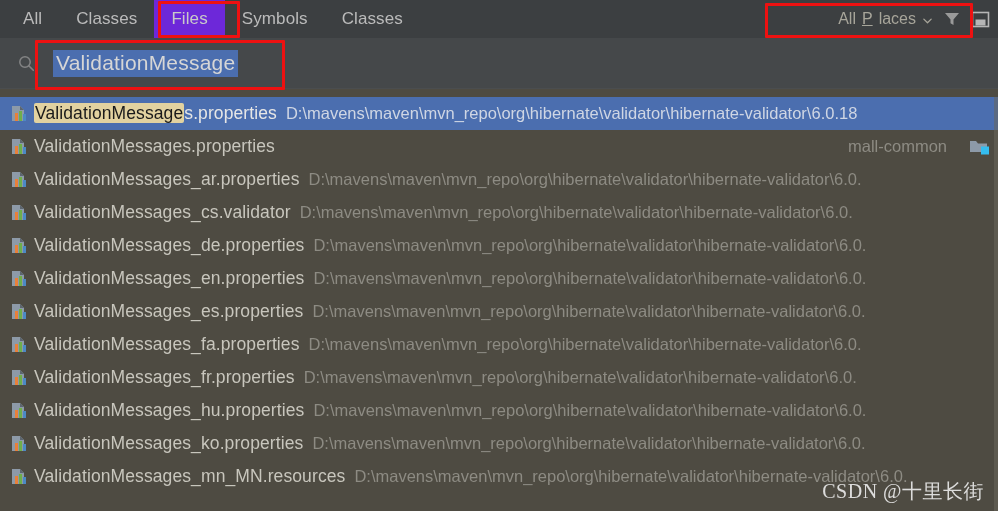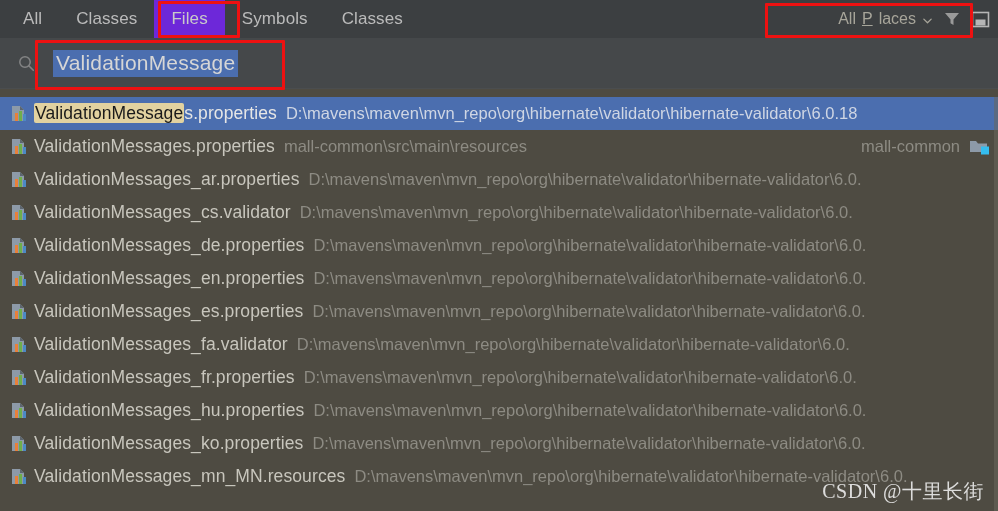--- a/index.html
+++ b/index.html
@@ -140,21 +140,21 @@
     font-size: 16.5px;
     color: #8d8b83;
     margin-left: 9px;
     letter-spacing: 0;
   }
   .row.selected .fpath { color: #cfd6e4; }
   .row-right {
     margin-left: auto;
     display: flex;
     align-items: center;
-    gap: 9px;
+    gap: 22px;
     padding-right: 8px;
   }
   .module-name {
     font-size: 16.5px;
     color: #8d8b83;
   }
   .module-icon { width: 21px; height: 17px; }
 
   
   .scroll-sliver {
@@ -255,21 +255,20 @@
       </div>
       <div class="row">
         <svg class="file-icon" viewBox="0 0 17 17">
           <path d="M2 1 H10 L14 5 V16 H2 Z" fill="#8d9aa8"></path>
           <path d="M10 1 L14 5 H10 Z" fill="#5d666f"></path>
           <rect x="5" y="8" width="3" height="8" fill="#e8803a"></rect>
           <rect x="9" y="6" width="3" height="10" fill="#6fae4a"></rect>
           <rect x="13" y="9" width="3" height="7" fill="#4c89c4"></rect>
         </svg>
         <span class="fname">ValidationMessages.properties</span>
-        <span class="fpath">mall-common\src\main\resources</span>
         <div class="row-right">
           <span class="module-name">mall-common</span>
           <svg class="module-icon" viewBox="0 0 21 17">
             <path d="M1 3 H7 L9 5.5 H18 V14 H1 Z" fill="#8d9aa8"></path>
             <rect x="12" y="8.5" width="8" height="8" fill="#35bdef"></rect>
           </svg>
         </div>
       </div>
       <div class="row">
         <svg class="file-icon" viewBox="0 0 17 17">
@@ -327,21 +326,21 @@
         <span class="fpath">D:\mavens\maven\mvn_repo\org\hibernate\validator\hibernate-validator\6.0.</span>
       </div>
       <div class="row">
         <svg class="file-icon" viewBox="0 0 17 17">
           <path d="M2 1 H10 L14 5 V16 H2 Z" fill="#8d9aa8"></path>
           <path d="M10 1 L14 5 H10 Z" fill="#5d666f"></path>
           <rect x="5" y="8" width="3" height="8" fill="#e8803a"></rect>
           <rect x="9" y="6" width="3" height="10" fill="#6fae4a"></rect>
           <rect x="13" y="9" width="3" height="7" fill="#4c89c4"></rect>
         </svg>
-        <span class="fname">ValidationMessages_fa.validator</span>
+        <span class="fname">ValidationMessages_fa.properties</span>
         <span class="fpath">D:\mavens\maven\mvn_repo\org\hibernate\validator\hibernate-validator\6.0.</span>
       </div>
       <div class="row">
         <svg class="file-icon" viewBox="0 0 17 17">
           <path d="M2 1 H10 L14 5 V16 H2 Z" fill="#8d9aa8"></path>
           <path d="M10 1 L14 5 H10 Z" fill="#5d666f"></path>
           <rect x="5" y="8" width="3" height="8" fill="#e8803a"></rect>
           <rect x="9" y="6" width="3" height="10" fill="#6fae4a"></rect>
           <rect x="13" y="9" width="3" height="7" fill="#4c89c4"></rect>
         </svg>

